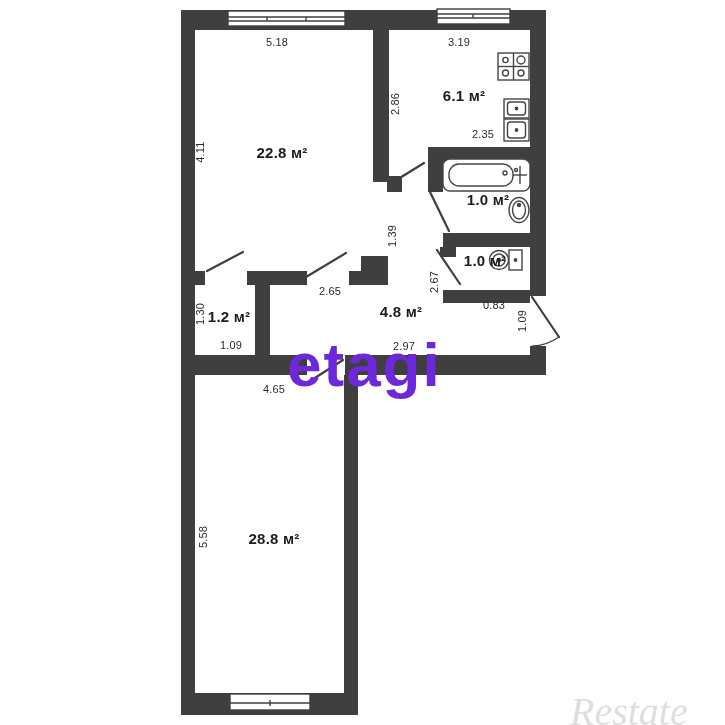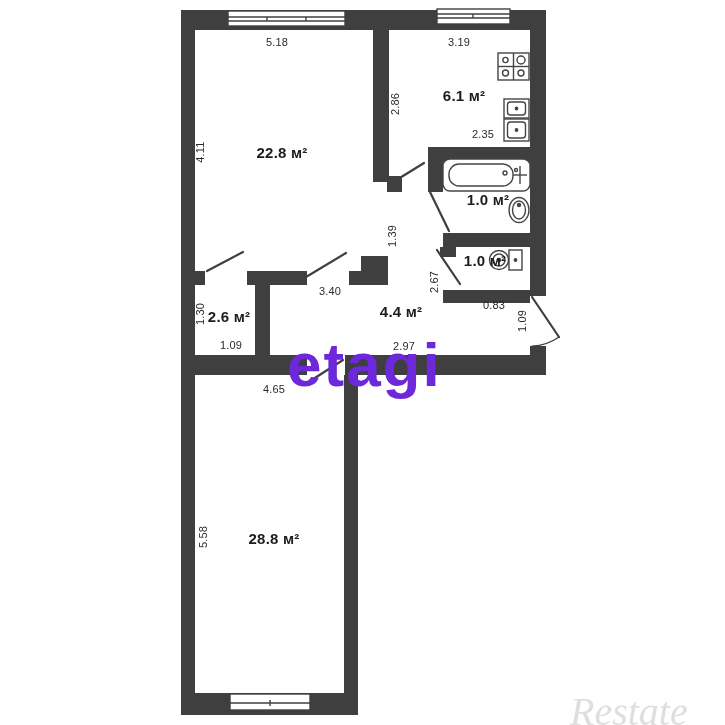--- a/index.html
+++ b/index.html
@@ -132,28 +132,28 @@
         <rect x="509" y="250" width="13" height="20"></rect>
         <circle cx="515.5" cy="260" r="1.2" fill="#454545"></circle>
       </g>
     </g>
   </svg>
 
   <div class="lbl area" style="--x:282px;--y:152px">22.8 м²</div>
   <div class="lbl area" style="--x:464px;--y:95px">6.1 м²</div>
   <div class="lbl area" style="--x:488px;--y:199px">1.0 м²</div>
   <div class="lbl area" style="--x:485px;--y:260px">1.0 м²</div>
-  <div class="lbl area" style="--x:401px;--y:311px">4.4 м²</div>
-  <div class="lbl area" style="--x:229px;--y:316px">2.6 м²</div>
+  <div class="lbl area" style="--x:401px;--y:311px">4.8 м²</div>
+  <div class="lbl area" style="--x:229px;--y:316px">1.2 м²</div>
   <div class="lbl area" style="--x:274px;--y:538px">28.8 м²</div>
 
   <div class="lbl dim" style="--x:277px;--y:42px">5.18</div>
   <div class="lbl dim" style="--x:459px;--y:42px">3.19</div>
   <div class="lbl dim" style="--x:483px;--y:134px">2.35</div>
-  <div class="lbl dim" style="--x:330px;--y:291px">3.40</div>
+  <div class="lbl dim" style="--x:330px;--y:291px">2.65</div>
   <div class="lbl dim" style="--x:494px;--y:305px">0.83</div>
   <div class="lbl dim" style="--x:404px;--y:346px">2.97</div>
   <div class="lbl dim" style="--x:231px;--y:345px">1.09</div>
   <div class="lbl dim" style="--x:274px;--y:389px">4.65</div>
 
   <div class="lbl dim v" style="--x:200px;--y:152px">4.11</div>
   <div class="lbl dim v" style="--x:395px;--y:104px">2.86</div>
   <div class="lbl dim v" style="--x:392px;--y:236px">1.39</div>
   <div class="lbl dim v" style="--x:434px;--y:282px">2.67</div>
   <div class="lbl dim v" style="--x:522px;--y:321px">1.09</div>

